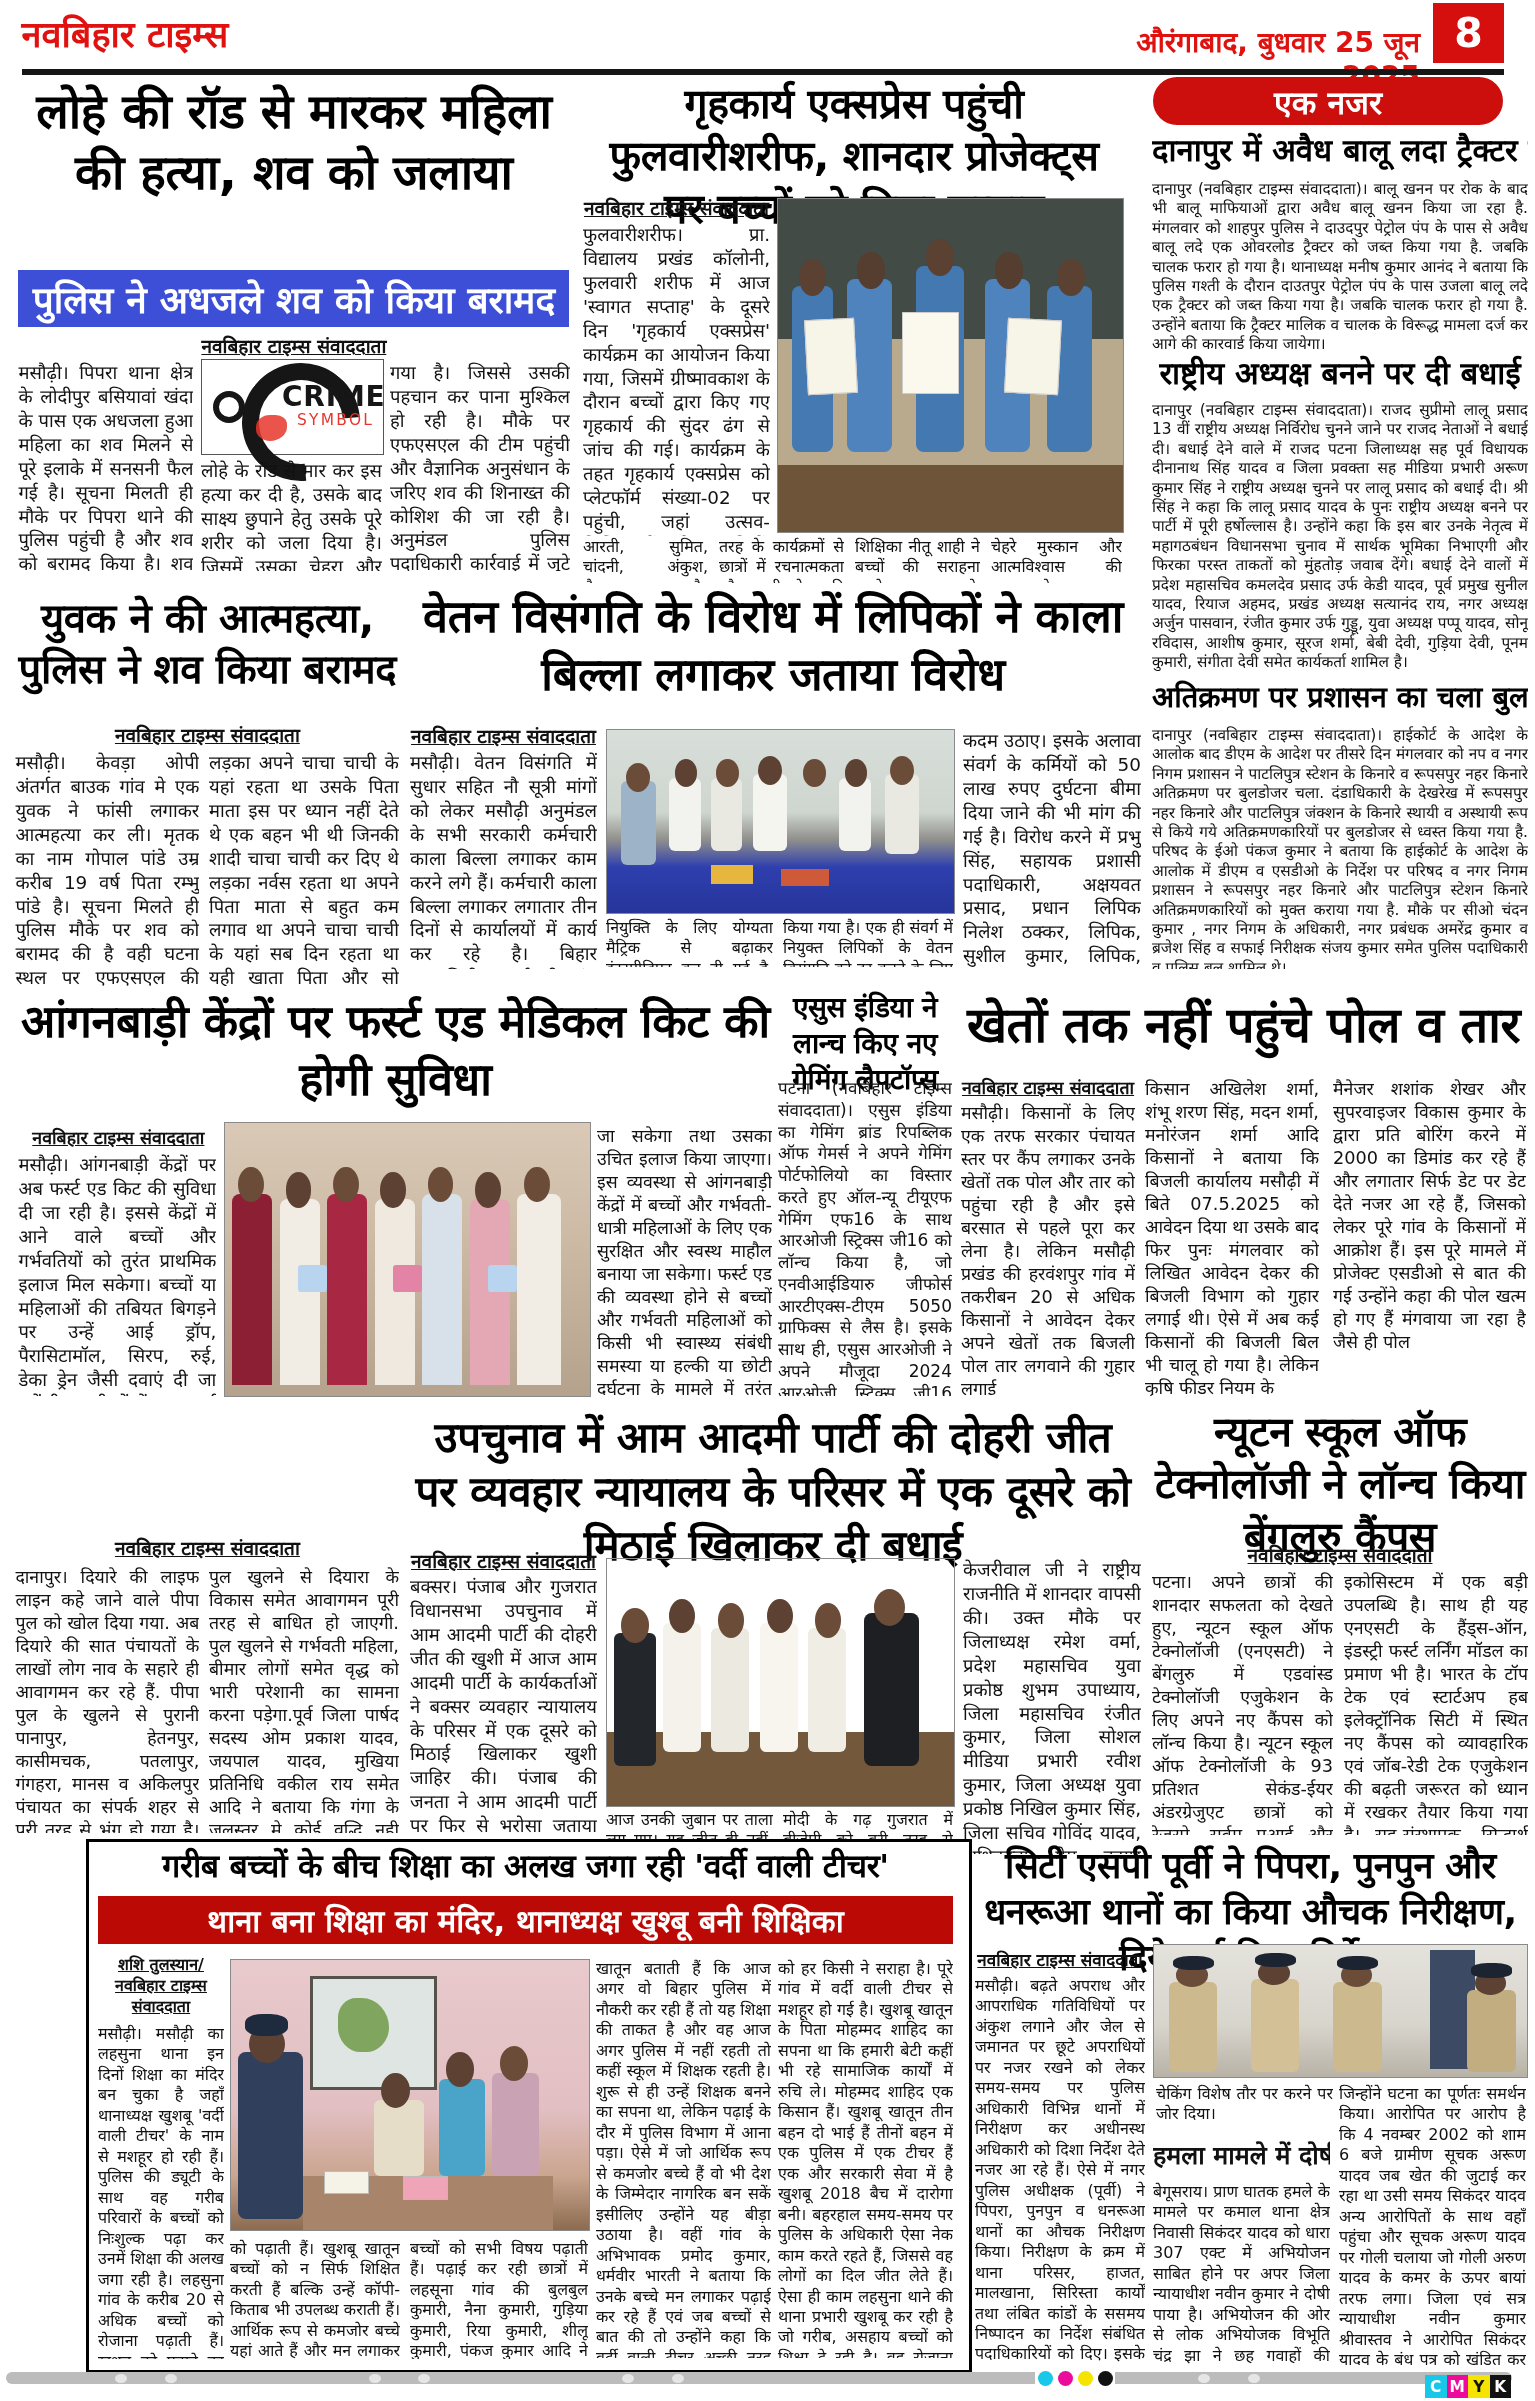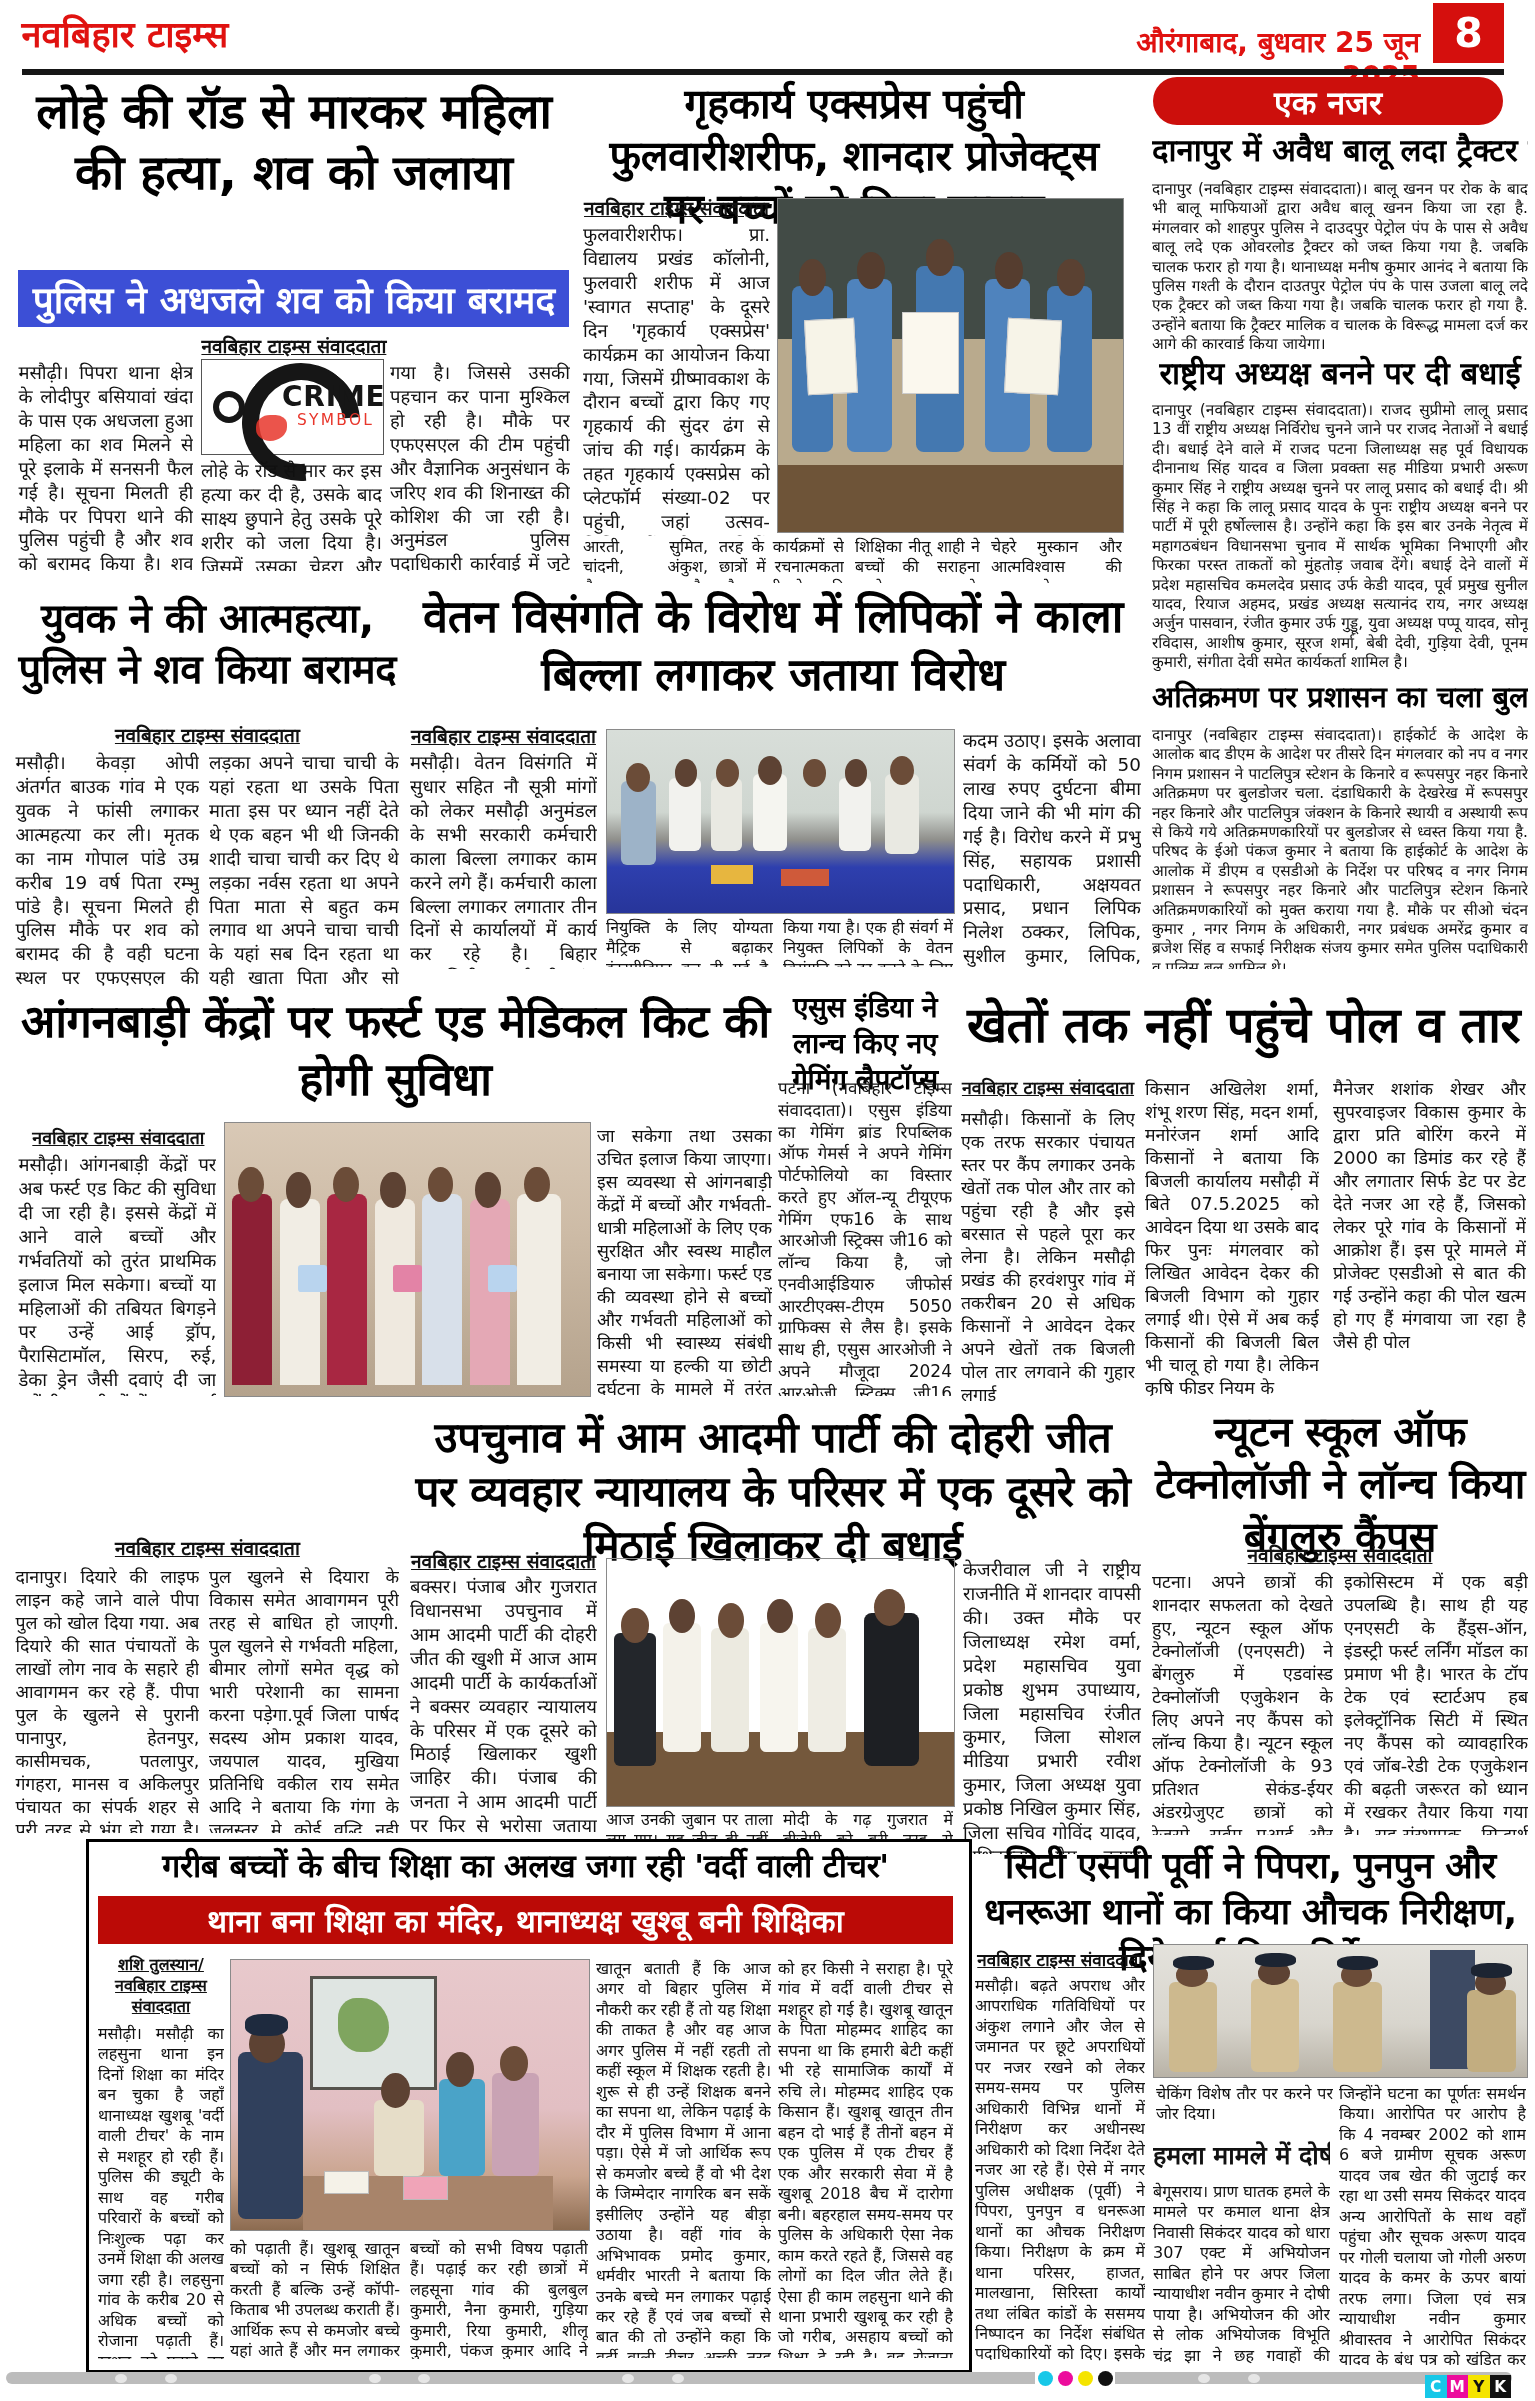--- a/index.html
+++ b/index.html
@@ -143,21 +143,21 @@
     <div class="shape" style="left:46%;top:52%;width:8%;height:10%;background:#e383a6;border-radius:3.1px;"></div>
     <div class="shape" style="left:72%;top:52%;width:8%;height:10%;background:#b9d4ee;border-radius:3.1px;"></div>
   </div>
   <div class="abs body-text" style="left:597px;top:1125px;width:175px;height:270px;font-size:17.7px;">जा सकेगा तथा उसका उचित इलाज किया जाएगा। इस व्यवस्था से आंगनबाड़ी केंद्रों में बच्चों और गर्भवती-धात्री महिलाओं के लिए एक सुरक्षित और स्वस्थ माहौल बनाया जा सकेगा। फर्स्ट एड की व्यवस्था होने से बच्चों और गर्भवती महिलाओं को किसी भी स्वास्थ्य संबंधी समस्या या हल्की या छोटी दुर्घटना के मामले में तुरंत सहायता मिल सकेगी।मौके पर नीलू सिन्हा, संयुक्ता कुमारी, राधा कुमारी, मोनिका कुमारी, रूबी कुमारी, सुगंधा कुमारी, अर्चना कुमारी, सेविका में मंजूषा कुमारी, दीपा कुमारी, सरीता, सुजाता आदी शामिल रही।</div>
 
   <div class="abs headline" style="left:778px;top:990px;width:174px;height:81px;font-size:28px;">एसुस इंडिया ने लान्च किए नए गेमिंग लैपटॉप्स</div>
   <div class="abs small-text" style="left:778px;top:1078px;width:174px;height:318px;font-size:17px;">पटना (नवबिहार टाइम्स संवाददाता)। एसुस इंडिया का गेमिंग ब्रांड रिपब्लिक ऑफ गेमर्स ने अपने गेमिंग पोर्टफोलियो का विस्तार करते हुए ऑल-न्यू टीयूएफ गेमिंग एफ16 के साथ आरओजी स्ट्रिक्स जी16 को लॉन्च किया है, जो एनवीआईडियारु जीफोर्स आरटीएक्स-टीएम 5050 ग्राफिक्स से लैस है। इसके साथ ही, एसुस आरओजी ने अपने मौजूदा 2024 आरओजी स्ट्रिक्स जी16 (जी614) लाइनअप को भी अपग्रेड करते हुए नया आरटीएक्स-टीएम 5050 जीपीयू शामिल किया है। अर्नोल्ड सू, वाइस प्रेसिडेंट ने कहा एसुस में अपनी गेमिंग लाइनअप को आगे बढ़ाने और विकसित करने के लिए हम लगातार काम कर रहे हैं।</div>
 
   <div class="abs headline" style="left:961px;top:995px;width:565px;height:71px;font-size:49px;white-space:nowrap;overflow:hidden;">खेतों तक नहीं पहुंचे पोल व तार</div>
   <div class="abs byline" style="left:961px;top:1075px;width:174px;font-size:17.7px;">नवबिहार टाइम्स संवाददाता</div>
-  <div class="abs body-text" style="left:961px;top:1102px;width:174px;height:293px;font-size:17.7px;margin-top:6px;">मसौढ़ी। किसानों के लिए एक तरफ सरकार पंचायत स्तर पर कैंप लगाकर उनके खेतों तक पोल और तार को पहुंचा रही है और इसे बरसात से पहले पूरा कर लेना है। लेकिन मसौढ़ी प्रखंड की हरवंशपुर गांव में तकरीबन 20 से अधिक किसानों ने आवेदन देकर अपने खेतों तक बिजली पोल तार लगवाने की गुहार लगाई</div>
+  <div class="abs body-text" style="left:961px;top:1102px;width:174px;height:293px;font-size:17.7px;">मसौढ़ी। किसानों के लिए एक तरफ सरकार पंचायत स्तर पर कैंप लगाकर उनके खेतों तक पोल और तार को पहुंचा रही है और इसे बरसात से पहले पूरा कर लेना है। लेकिन मसौढ़ी प्रखंड की हरवंशपुर गांव में तकरीबन 20 से अधिक किसानों ने आवेदन देकर अपने खेतों तक बिजली पोल तार लगवाने की गुहार लगाई</div>
   <div class="abs body-text" style="left:1145px;top:1078px;width:174px;height:318px;font-size:17.7px;">किसान अखिलेश शर्मा, शंभू शरण सिंह, मदन शर्मा, मनोरंजन शर्मा आदि किसानों ने बताया कि बिजली कार्यालय मसौढ़ी में बिते 07.5.2025 को आवेदन दिया था उसके बाद फिर पुनः मंगलवार को लिखित आवेदन देकर की बिजली विभाग को गुहार लगाई थी। ऐसे में अब कई किसानों की बिजली बिल भी चालू हो गया है। लेकिन कृषि फीडर नियम के</div>
   <div class="abs body-text" style="left:1333px;top:1078px;width:193px;height:318px;font-size:17.7px;">मैनेजर शशांक शेखर और सुपरवाइजर विकास कुमार के द्वारा प्रति बोरिंग करने में 2000 का डिमांड कर रहे हैं और लगातार सिर्फ डेट पर डेट देते नजर आ रहे हैं, जिसको लेकर पूरे गांव के किसानों में आक्रोश हैं। इस पूरे मामले में प्रोजेक्ट एसडीओ से बात की गई उन्होंने कहा की पोल खत्म हो गए हैं मंगवाया जा रहा है जैसे ही पोल</div>
 
   <div class="abs byline" style="left:15.4px;top:1535px;width:384px;">नवबिहार टाइम्स संवाददाता</div>
   <div class="abs body-text" style="left:15.4px;top:1566px;width:184px;height:267px;font-size:17.7px;">दानापुर। दियारे की लाइफ लाइन कहे जाने वाले पीपा पुल को खोल दिया गया. अब दियारे की सात पंचायतों के लाखों लोग नाव के सहारे ही आवागमन कर रहे हैं. पीपा पुल के खुलने से पुरानी पानापुर, हेतनपुर, कासीमचक, पतलापुर, गंगहरा, मानस व अकिलपुर पंचायत का संपर्क शहर से पूरी तरह से भंग हो गया है। दियारा के लोगों ने बताया कि गंगा का अभी जलस्तर में कोई वृद्धि भी नही हुआ है और संवेदक द्वारा पुल को खोल दिया गया है जिससे दियारा के लोगों नाव के सहारे आवागमन करने को विवश हैं।</div>
   <div class="abs body-text" style="left:209px;top:1566px;width:190px;height:267px;font-size:17.7px;">पुल खुलने से दियारा के विकास समेत आवागमन पूरी तरह से बाधित हो जाएगी. पुल खुलने से गर्भवती महिला, बीमार लोगों समेत वृद्ध को भारी परेशानी का सामना करना पड़ेगा.पूर्व जिला पार्षद सदस्य ओम प्रकाश यादव, जयपाल यादव, मुखिया प्रतिनिधि वकील राय समेत आदि ने बताया कि गंगा के जलस्तर मे कोई वृद्धि नही हुआ है, परंतु विभाग द्वारा पुल खोला देने से दियारा के लोगों को भारी परेशानियों का सामना करना पड रहा है. संवेदक ने बताया कि बिहार राज्य पुल निर्माण निगम लिमिटेड विभाग द्वारा 15 जून के बाद पुल खोलने का आदेश है।</div>
 
   <div class="abs headline" style="left:410px;top:1411px;width:726px;height:129px;font-size:42px;">उपचुनाव में आम आदमी पार्टी की दोहरी जीत पर व्यवहार न्यायालय के परिसर में एक दूसरे को मिठाई खिलाकर दी बधाई</div>
   <div class="abs byline" style="left:410px;top:1548px;width:187px;">नवबिहार टाइम्स संवाददाता</div>
   <div class="abs body-text" style="left:410px;top:1575px;width:187px;height:258px;">बक्सर। पंजाब और गुजरात विधानसभा उपचुनाव में आम आदमी पार्टी की दोहरी जीत की खुशी में आज आम आदमी पार्टी के कार्यकर्ताओं ने बक्सर व्यवहार न्यायालय के परिसर में एक दूसरे को मिठाई खिलाकर खुशी जाहिर की। पंजाब की जनता ने आम आदमी पार्टी पर फिर से भरोसा जताया है। अरविंद</div>

